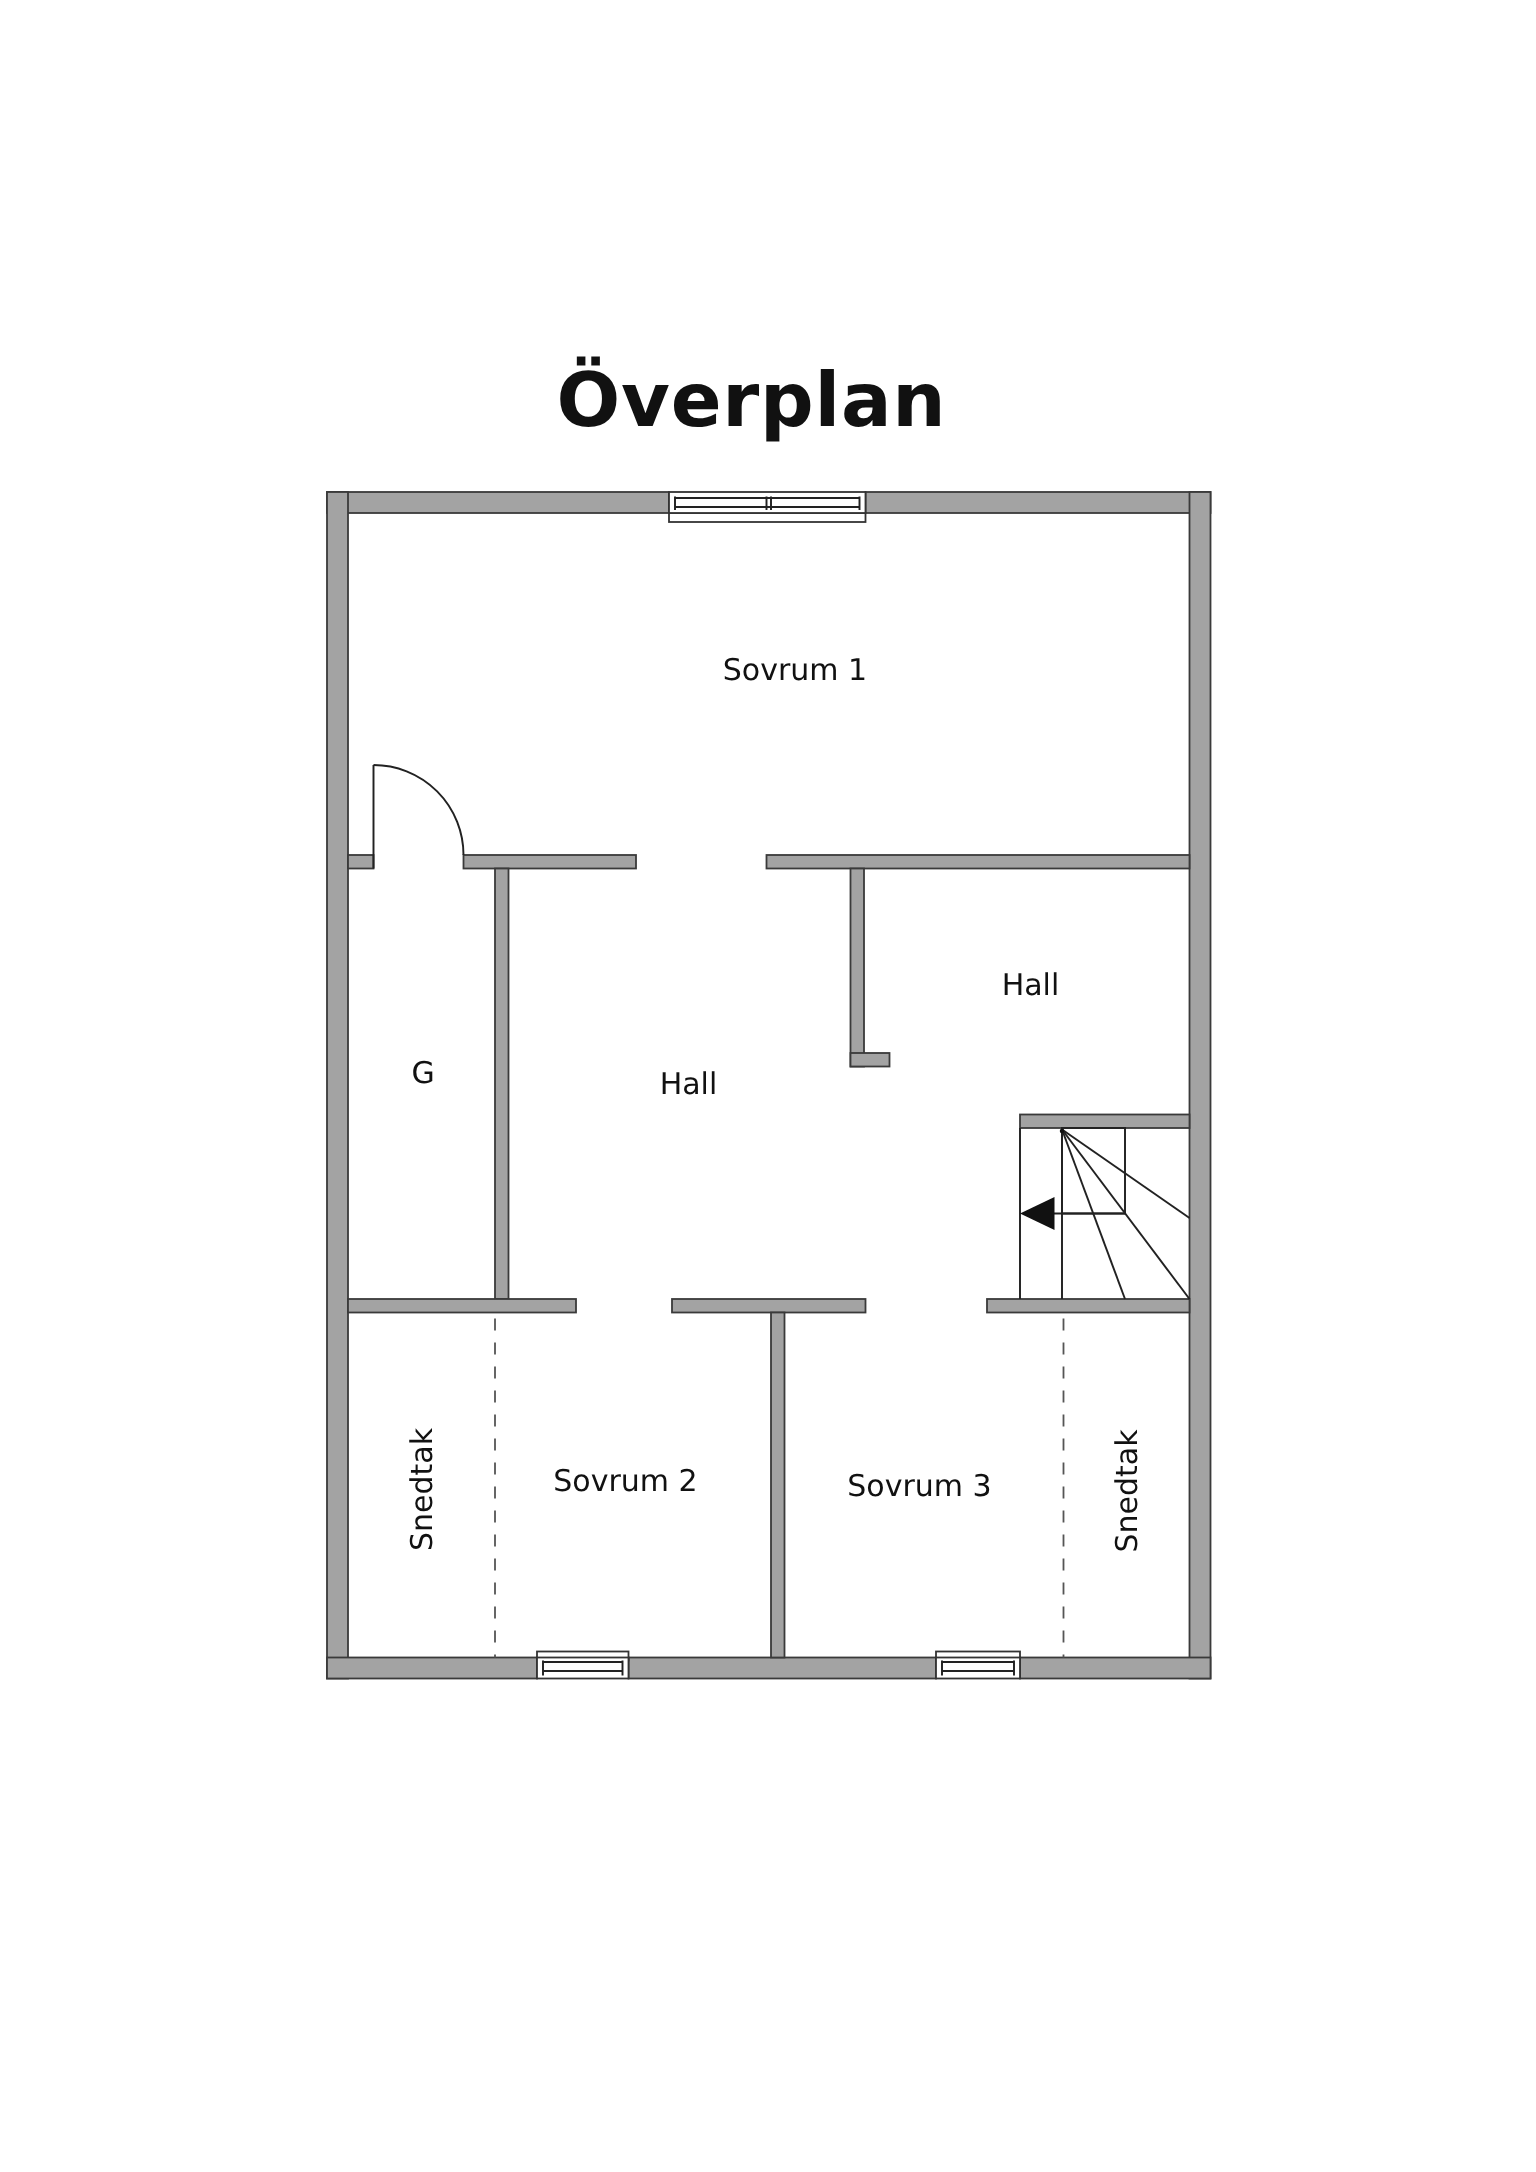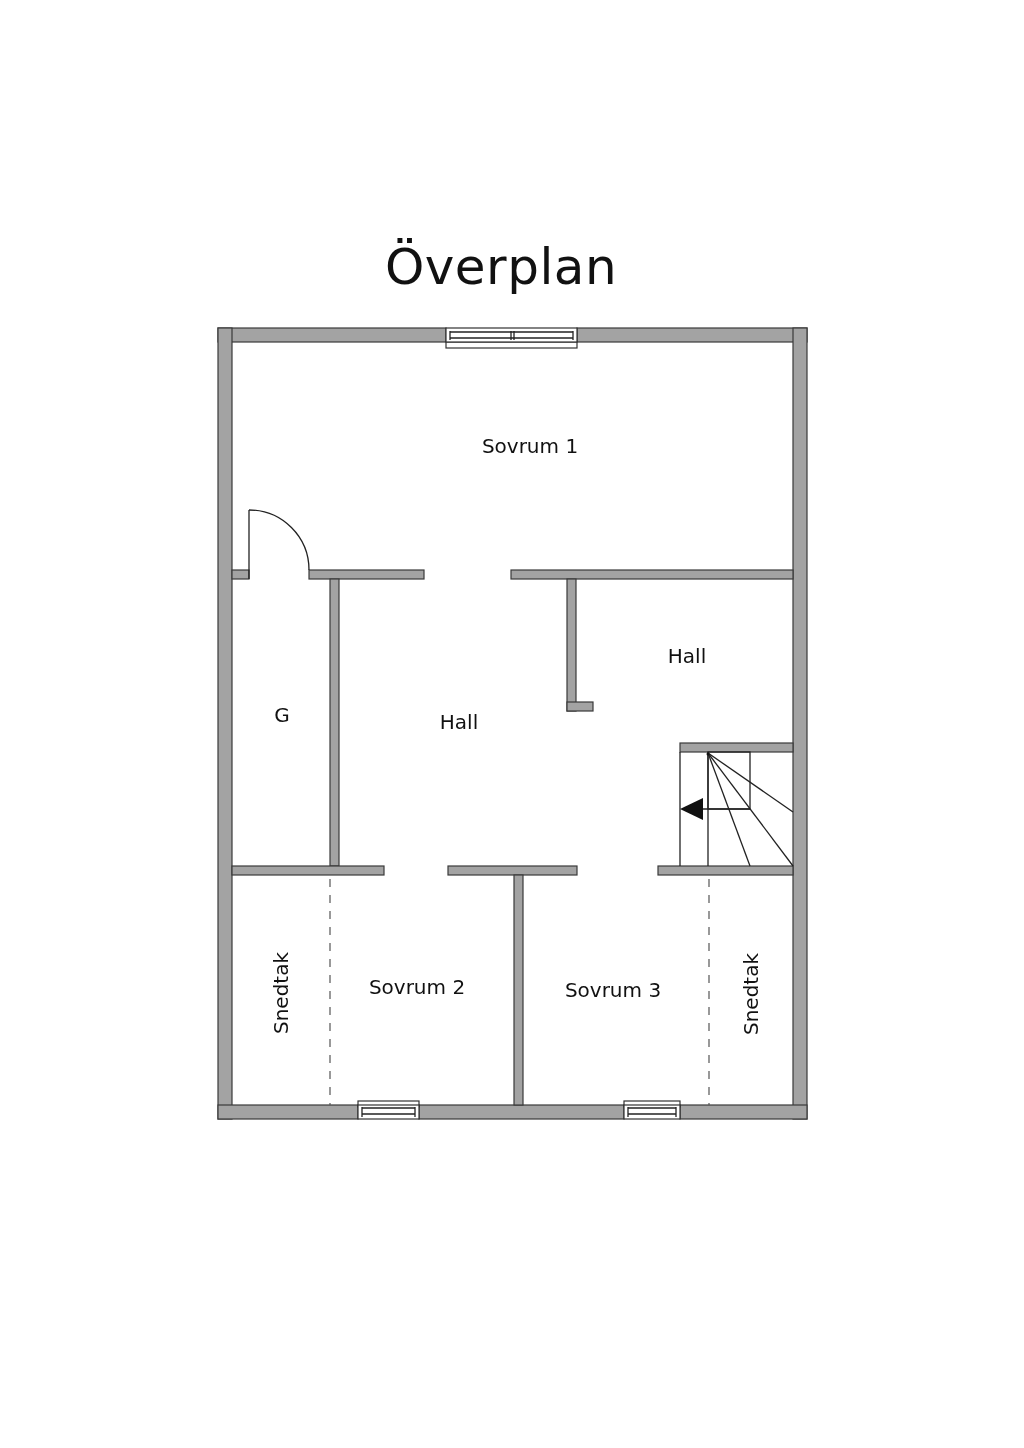--- a/index.html
+++ b/index.html
@@ -1,17 +1,17 @@
 <!DOCTYPE html>
 <html><head>
   <meta charset="utf-8">
   <style>
     html, body { margin: 0; padding: 0; background: #ffffff; }
     body { width: 1024px; height: 1448px; position: relative; overflow: hidden; font-family: "Liberation Sans", "DejaVu Sans", sans-serif; }
-    .title { position: absolute; left: 0; top: 238px; width: 1002px; text-align: center; font-size: 50px; color: #111111; letter-spacing: 0.5px; font-family: "DejaVu Sans", "Liberation Sans", sans-serif; font-weight: normal; }
+    .title { position: absolute; left: 0; top: 238px; width: 1002px; text-align: center; font-size: 50px; color: #111111; letter-spacing: 0.5px; font-family: "DejaVu Sans", "Liberation Sans", sans-serif; font-weight: bold; }
     svg.plan { position: absolute; left: 0; top: 0; }
     .wall { fill: #a3a3a3; stroke: #3a3a3a; stroke-width: 1.2; }
     .thin { stroke: #222222; stroke-width: 1.3; fill: none; }
     .dash { stroke: #555555; stroke-width: 1.2; stroke-dasharray: 8 8; fill: none; }
     .win { fill: #ffffff; stroke: #333333; stroke-width: 1.2; }
     .label { font-family: "DejaVu Sans", "Liberation Sans", sans-serif; font-size: 20px; fill: #111111; }
   </style>
 </head>
 <body>
 

